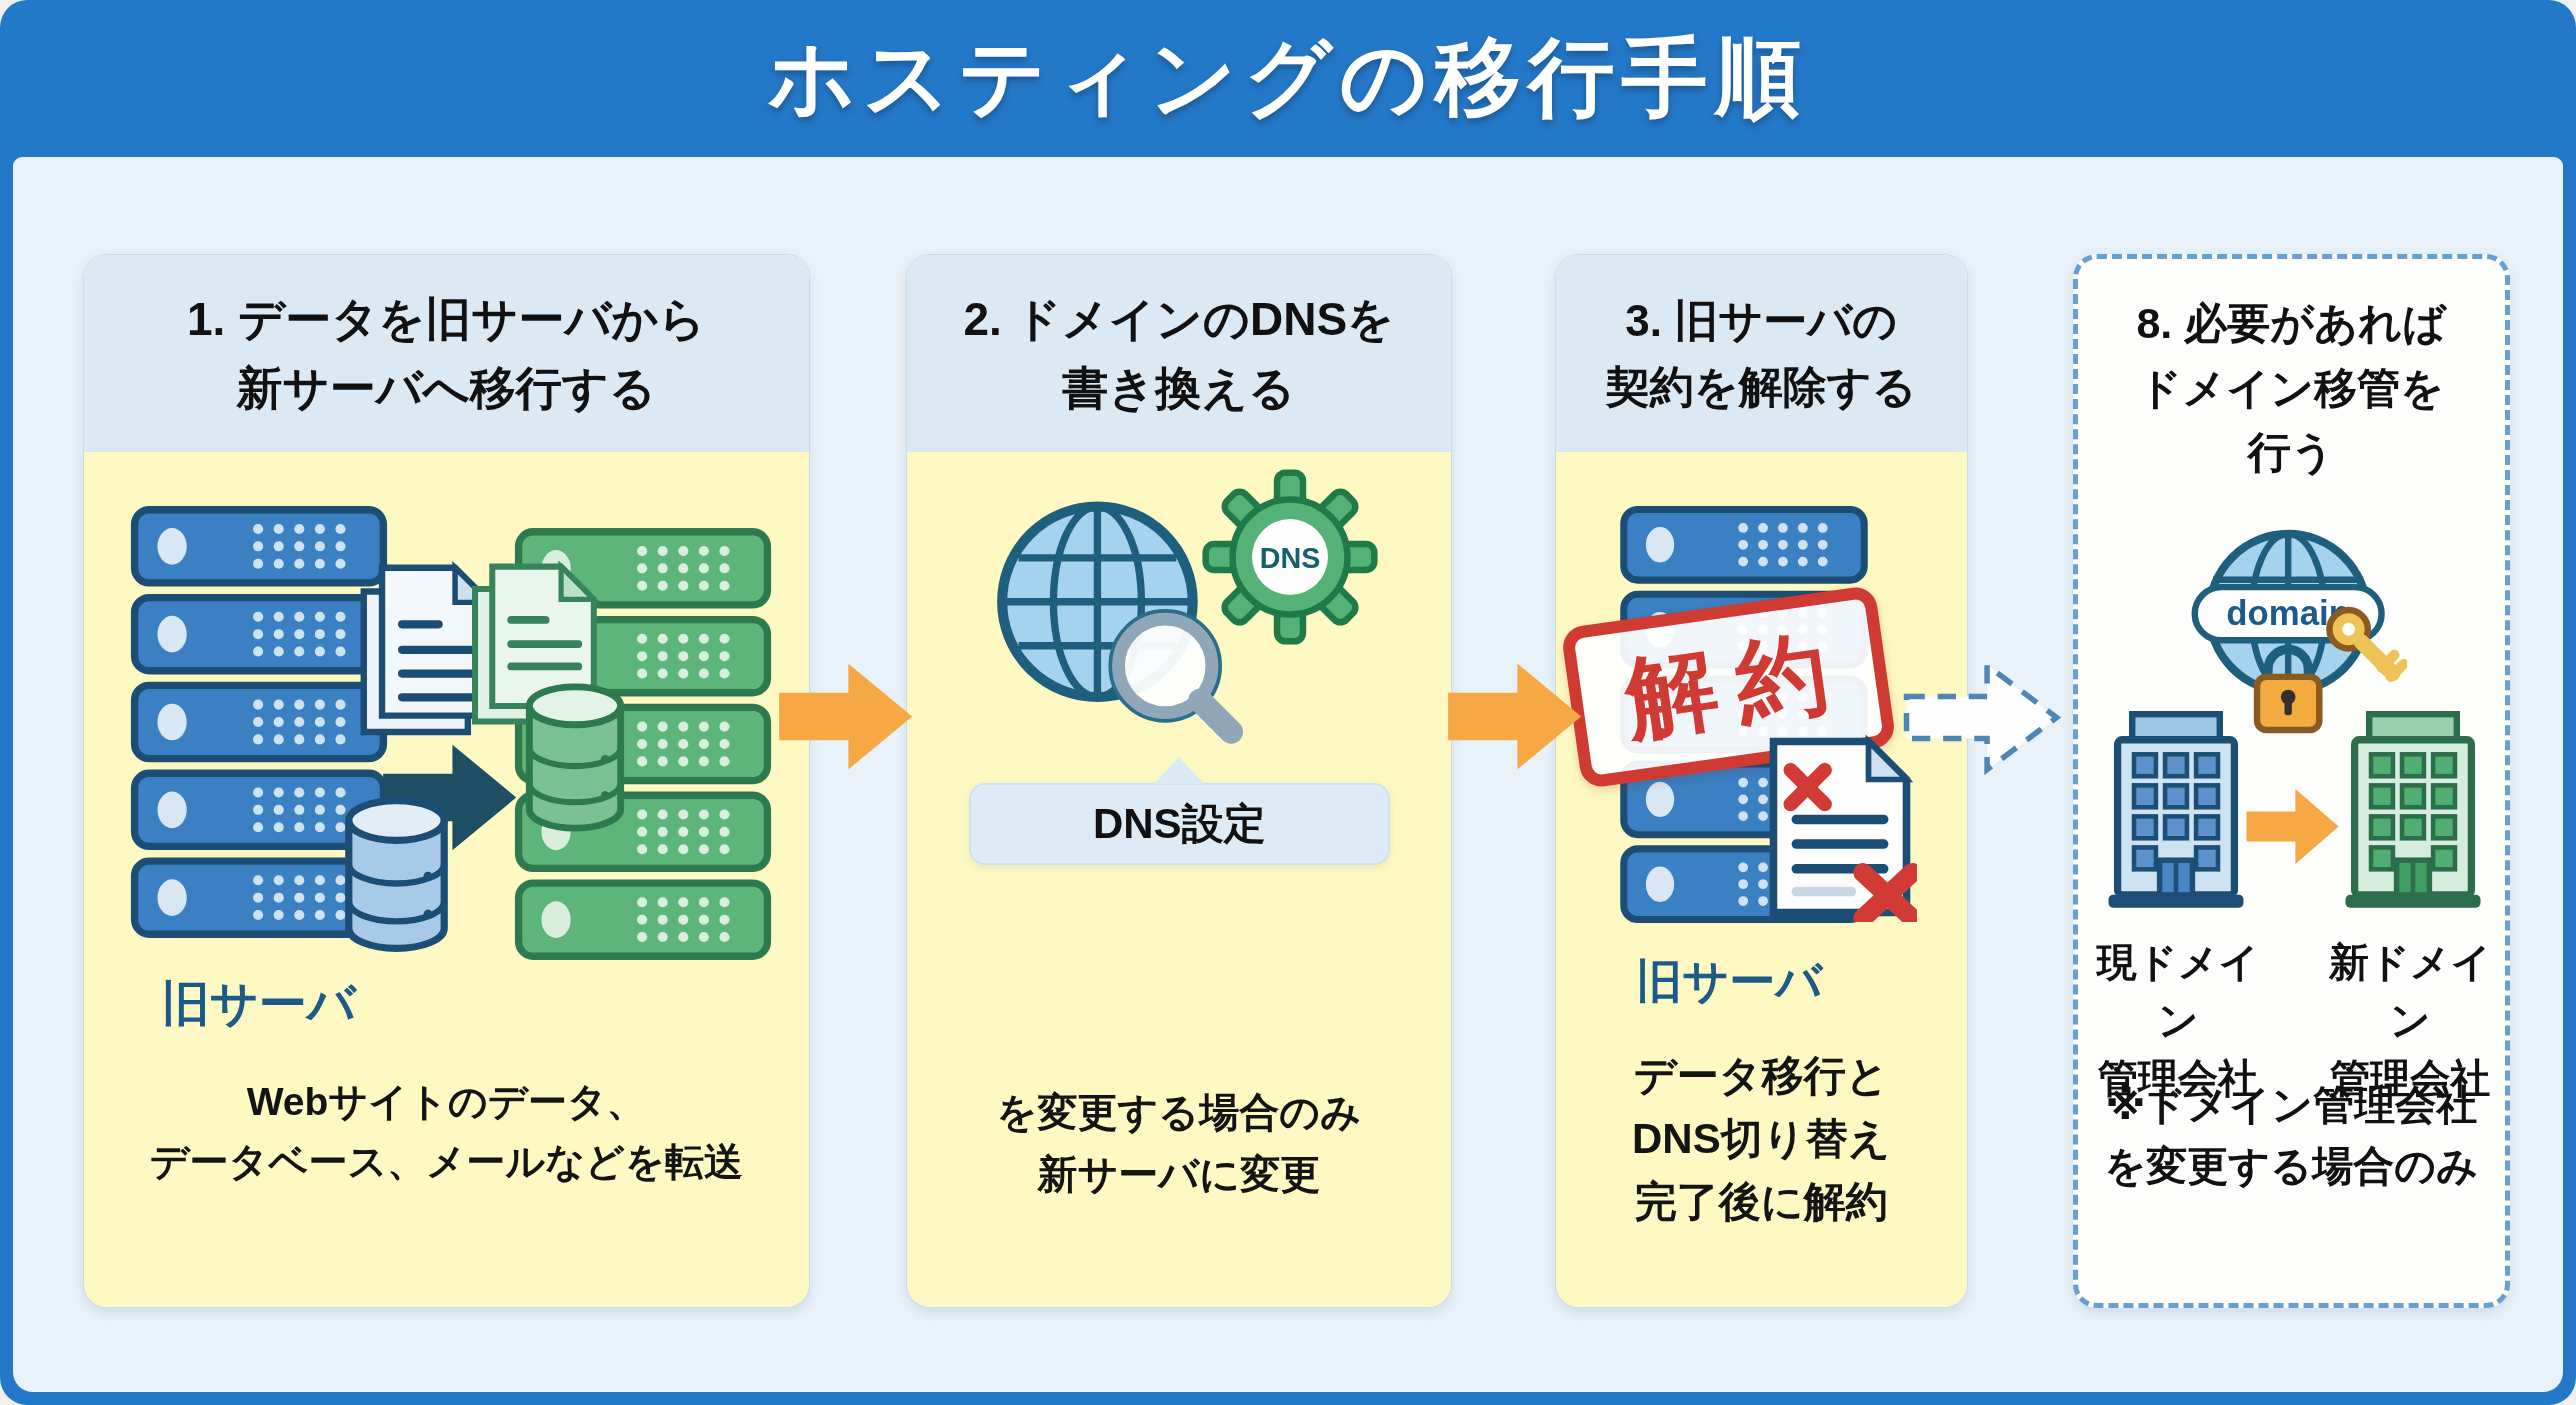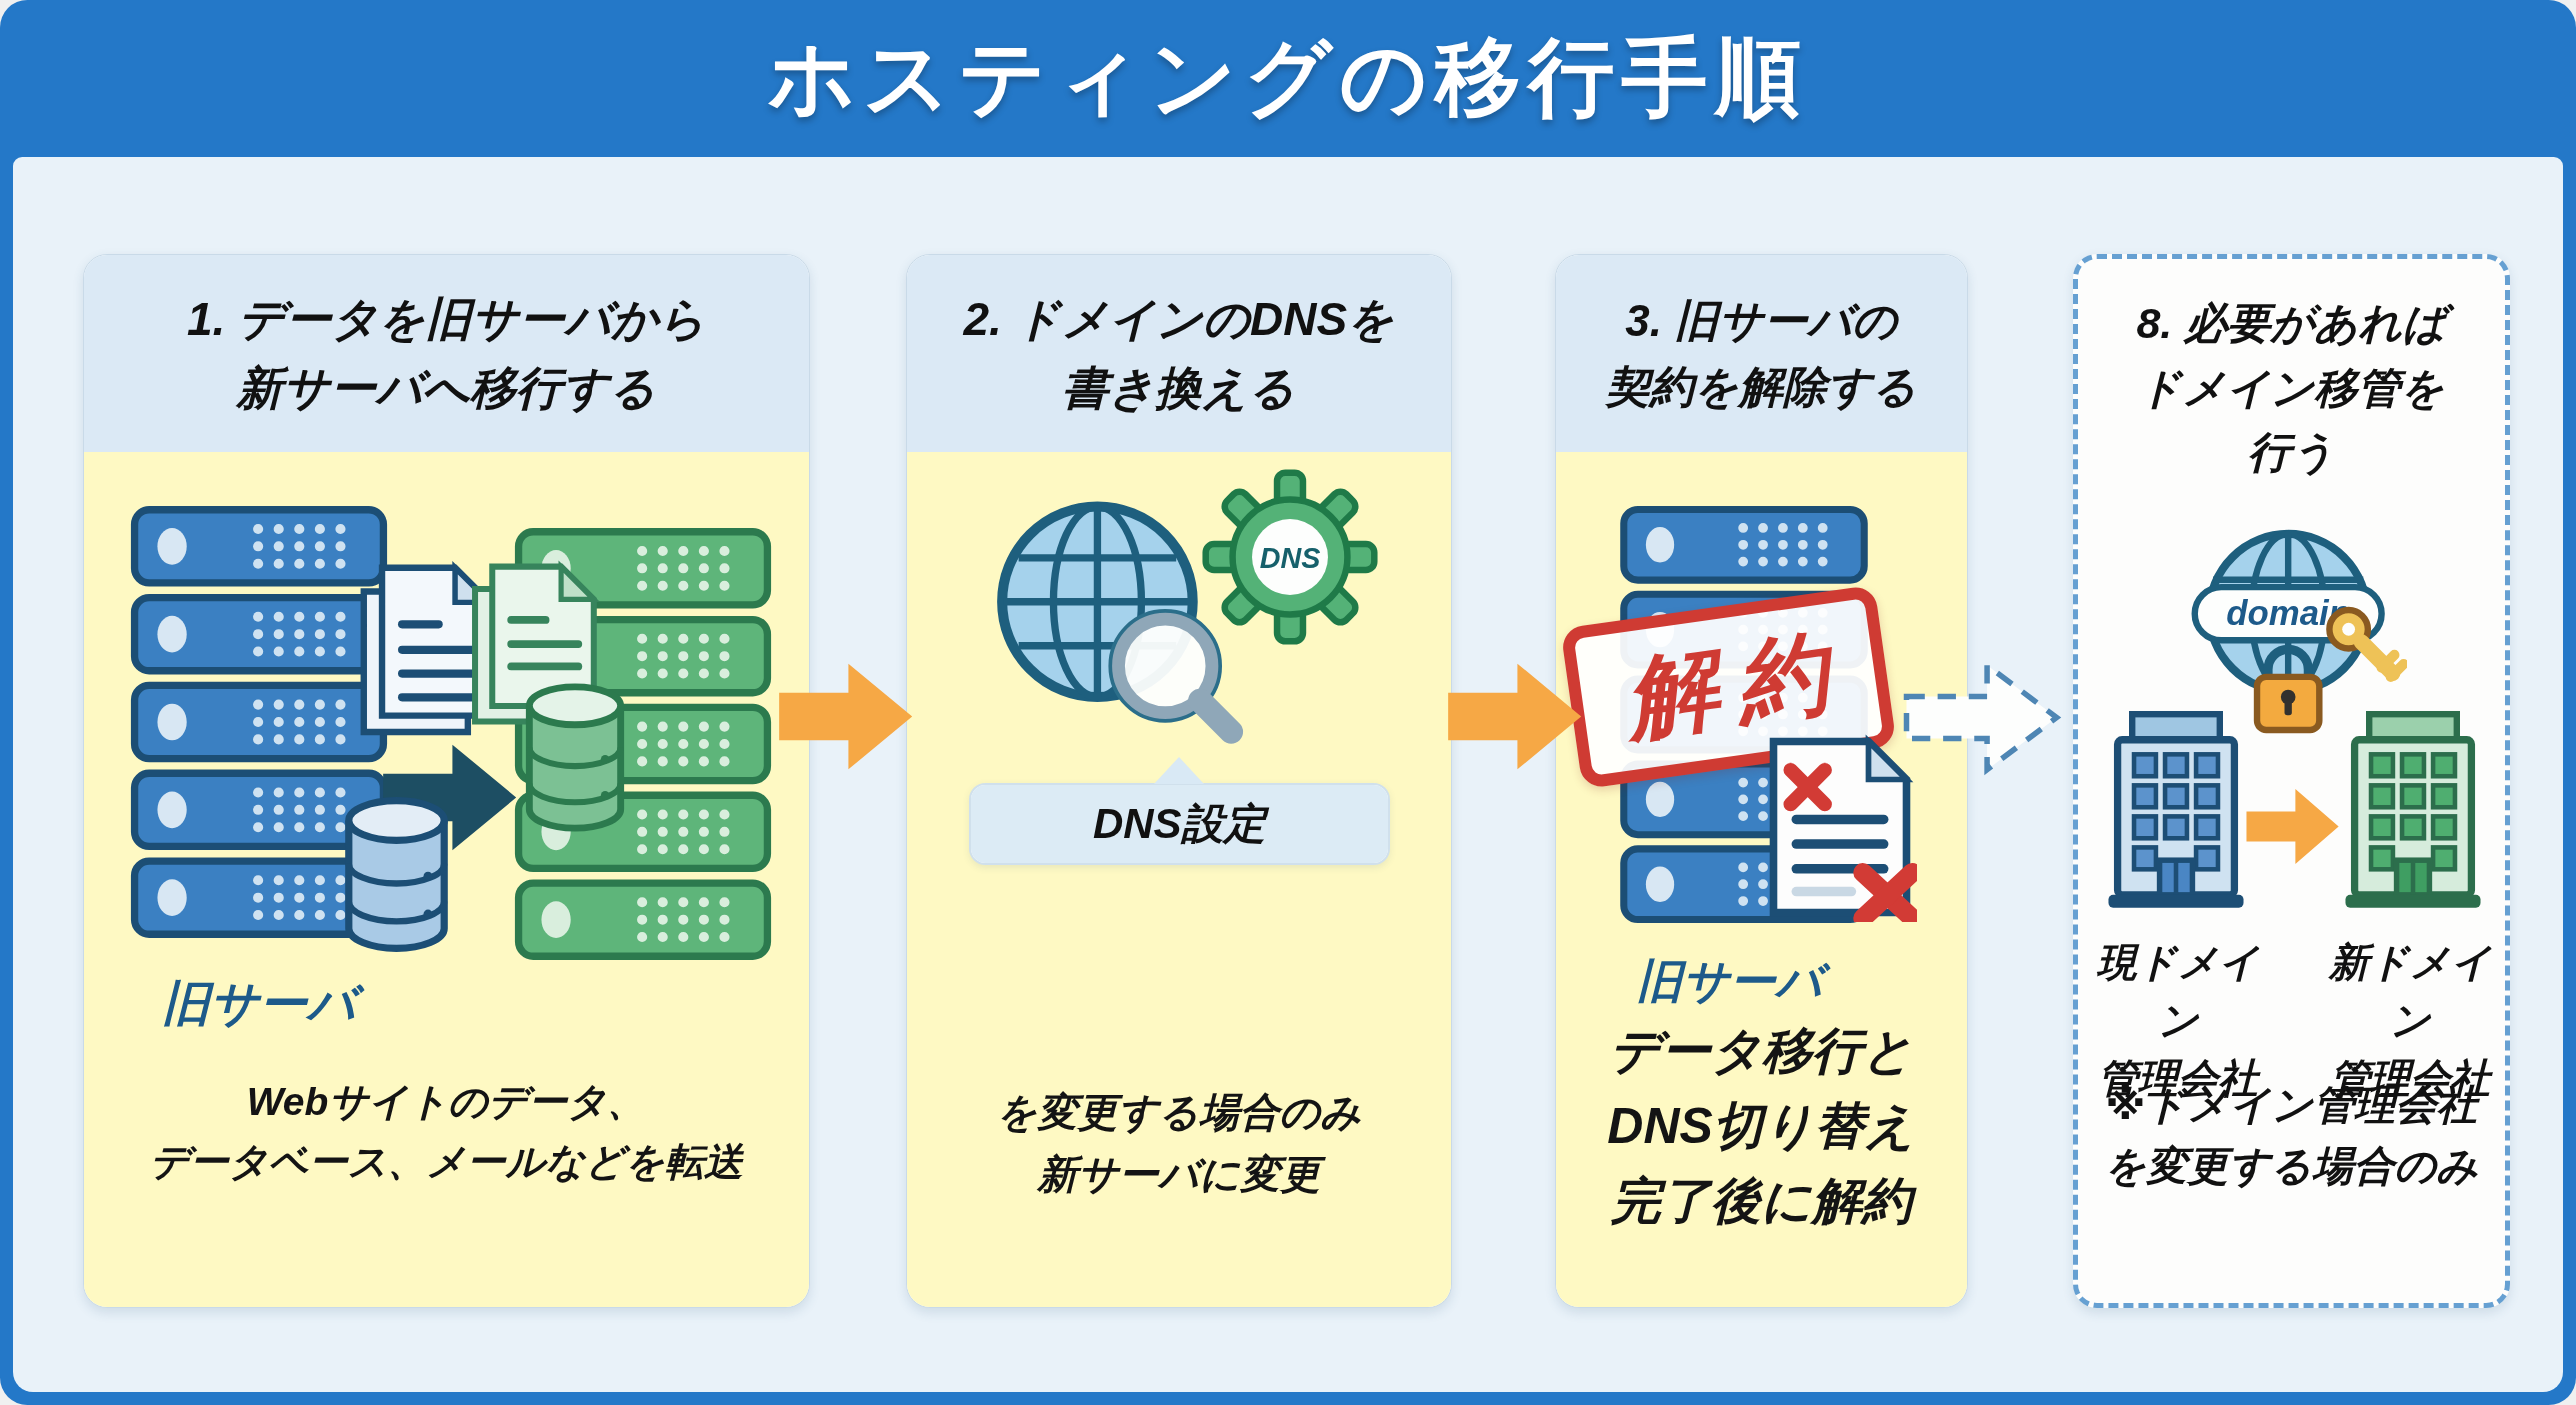--- a/index.html
+++ b/index.html
@@ -7,21 +7,21 @@
     position:relative;width:2576px;height:1405px;
     background:#2478c8;border-radius:27.4px;overflow:hidden;
     font-family:"Liberation Sans","DejaVu Sans",sans-serif;
     font-weight:700;color:#111;
   }
   .title-bar{position:absolute;left:0;top:0;width:100%;height:157px;
     display:flex;align-items:center;justify-content:center;}
   .page-title{color:#ffffff;font-size:86px;font-weight:800;letter-spacing:7.3px;
     text-shadow:0 3.7px 7.3px rgba(0,0,0,.28);white-space:pre-line;}
   .content{position:absolute;left:12.8px;top:157px;width:2550px;height:1235px;
-    background:#e9f2f9;border-radius:9.1px 9.1px 20px 20px;font-style:italic;}
+    background:#e9f2f9;border-radius:9.1px 9.1px 20px 20px;}
   
   .panel{position:absolute;top:97px;height:1054px;background:#fcfdfc;
     border:1.8px solid #c9dae8;border-radius:24px;overflow:hidden;
     box-shadow:0 4.6px 11px rgba(50,90,130,.14);box-sizing:border-box;
     display:flex;flex-direction:column;}
   #panel1{left:70px;width:727px;}
   #panel2{left:893px;width:546px;}
   #panel3{left:1542px;width:413px;}
   #panel4{left:2060px;width:437px;background:#fdfdfc;
     border:5.5px dashed #66a0d2;border-radius:24px;overflow:visible;}
@@ -254,21 +254,21 @@
             <line x1="64" y1="40" x2="28" y2="76" stroke="#d23b35" stroke-width="15" stroke-linecap="round"></line>
           </g>
           <g>
             <line x1="104" y1="148" x2="156" y2="196" stroke="#d23b35" stroke-width="20" stroke-linecap="round"></line>
             <line x1="156" y1="148" x2="104" y2="196" stroke="#d23b35" stroke-width="20" stroke-linecap="round"></line>
           </g>
         </svg>
 
         <div class="srv-label lbl-old" style="left:0;right:64px;top:499px;font-size:46px;">旧サーバ</div>
 
-        <p class="desc" style="top:562px;margin:0;font-size:50px;line-height:1.5;">データ移行と
+        <p class="desc" style="top:592px;margin:0;font-size:42px;line-height:1.5;">データ移行と
 DNS切り替え
 完了後に解約</p>
       </div>
     </section>
 
     <svg class="abs" style="left:1888px;top:499px;z-index:5;" width="163" height="123" viewBox="0 0 178 134">
       <polygon points="6,44 94,44 94,10 170,67 94,124 94,90 6,90" fill="#fdfefd" stroke="#4e86b4" stroke-width="6" stroke-dasharray="20 14"></polygon>
     </svg>
 
     <section class="panel" id="panel4">

